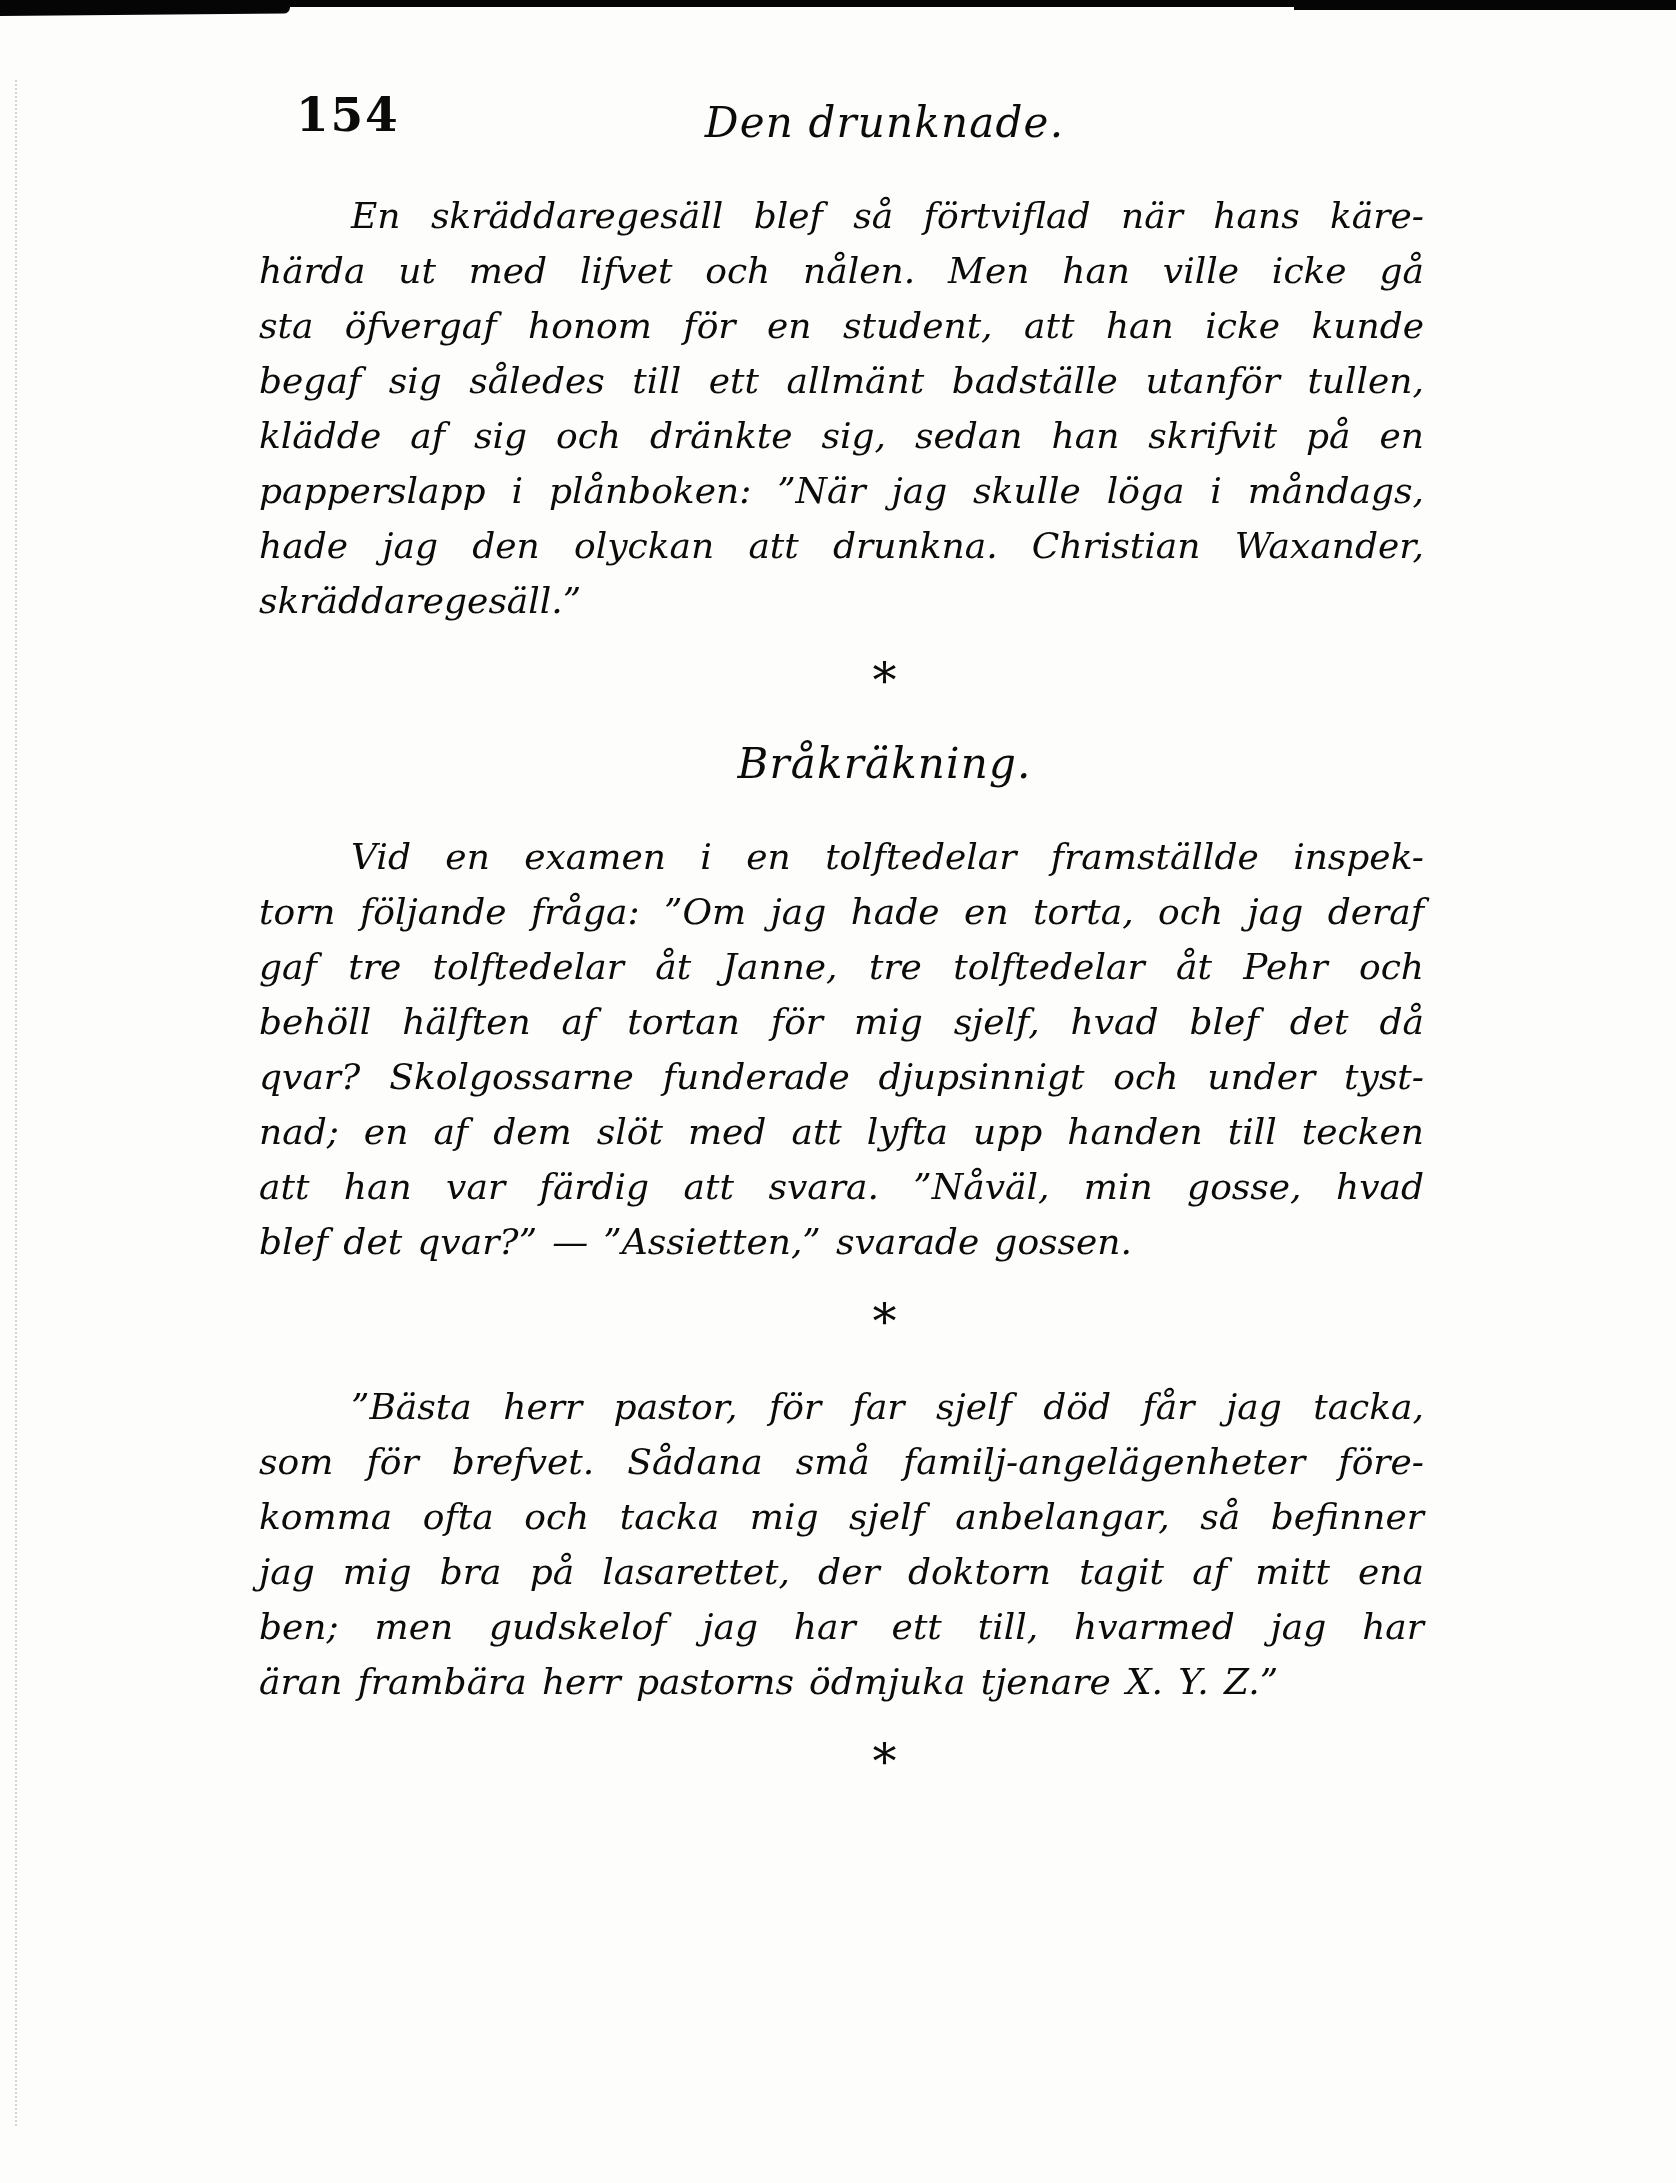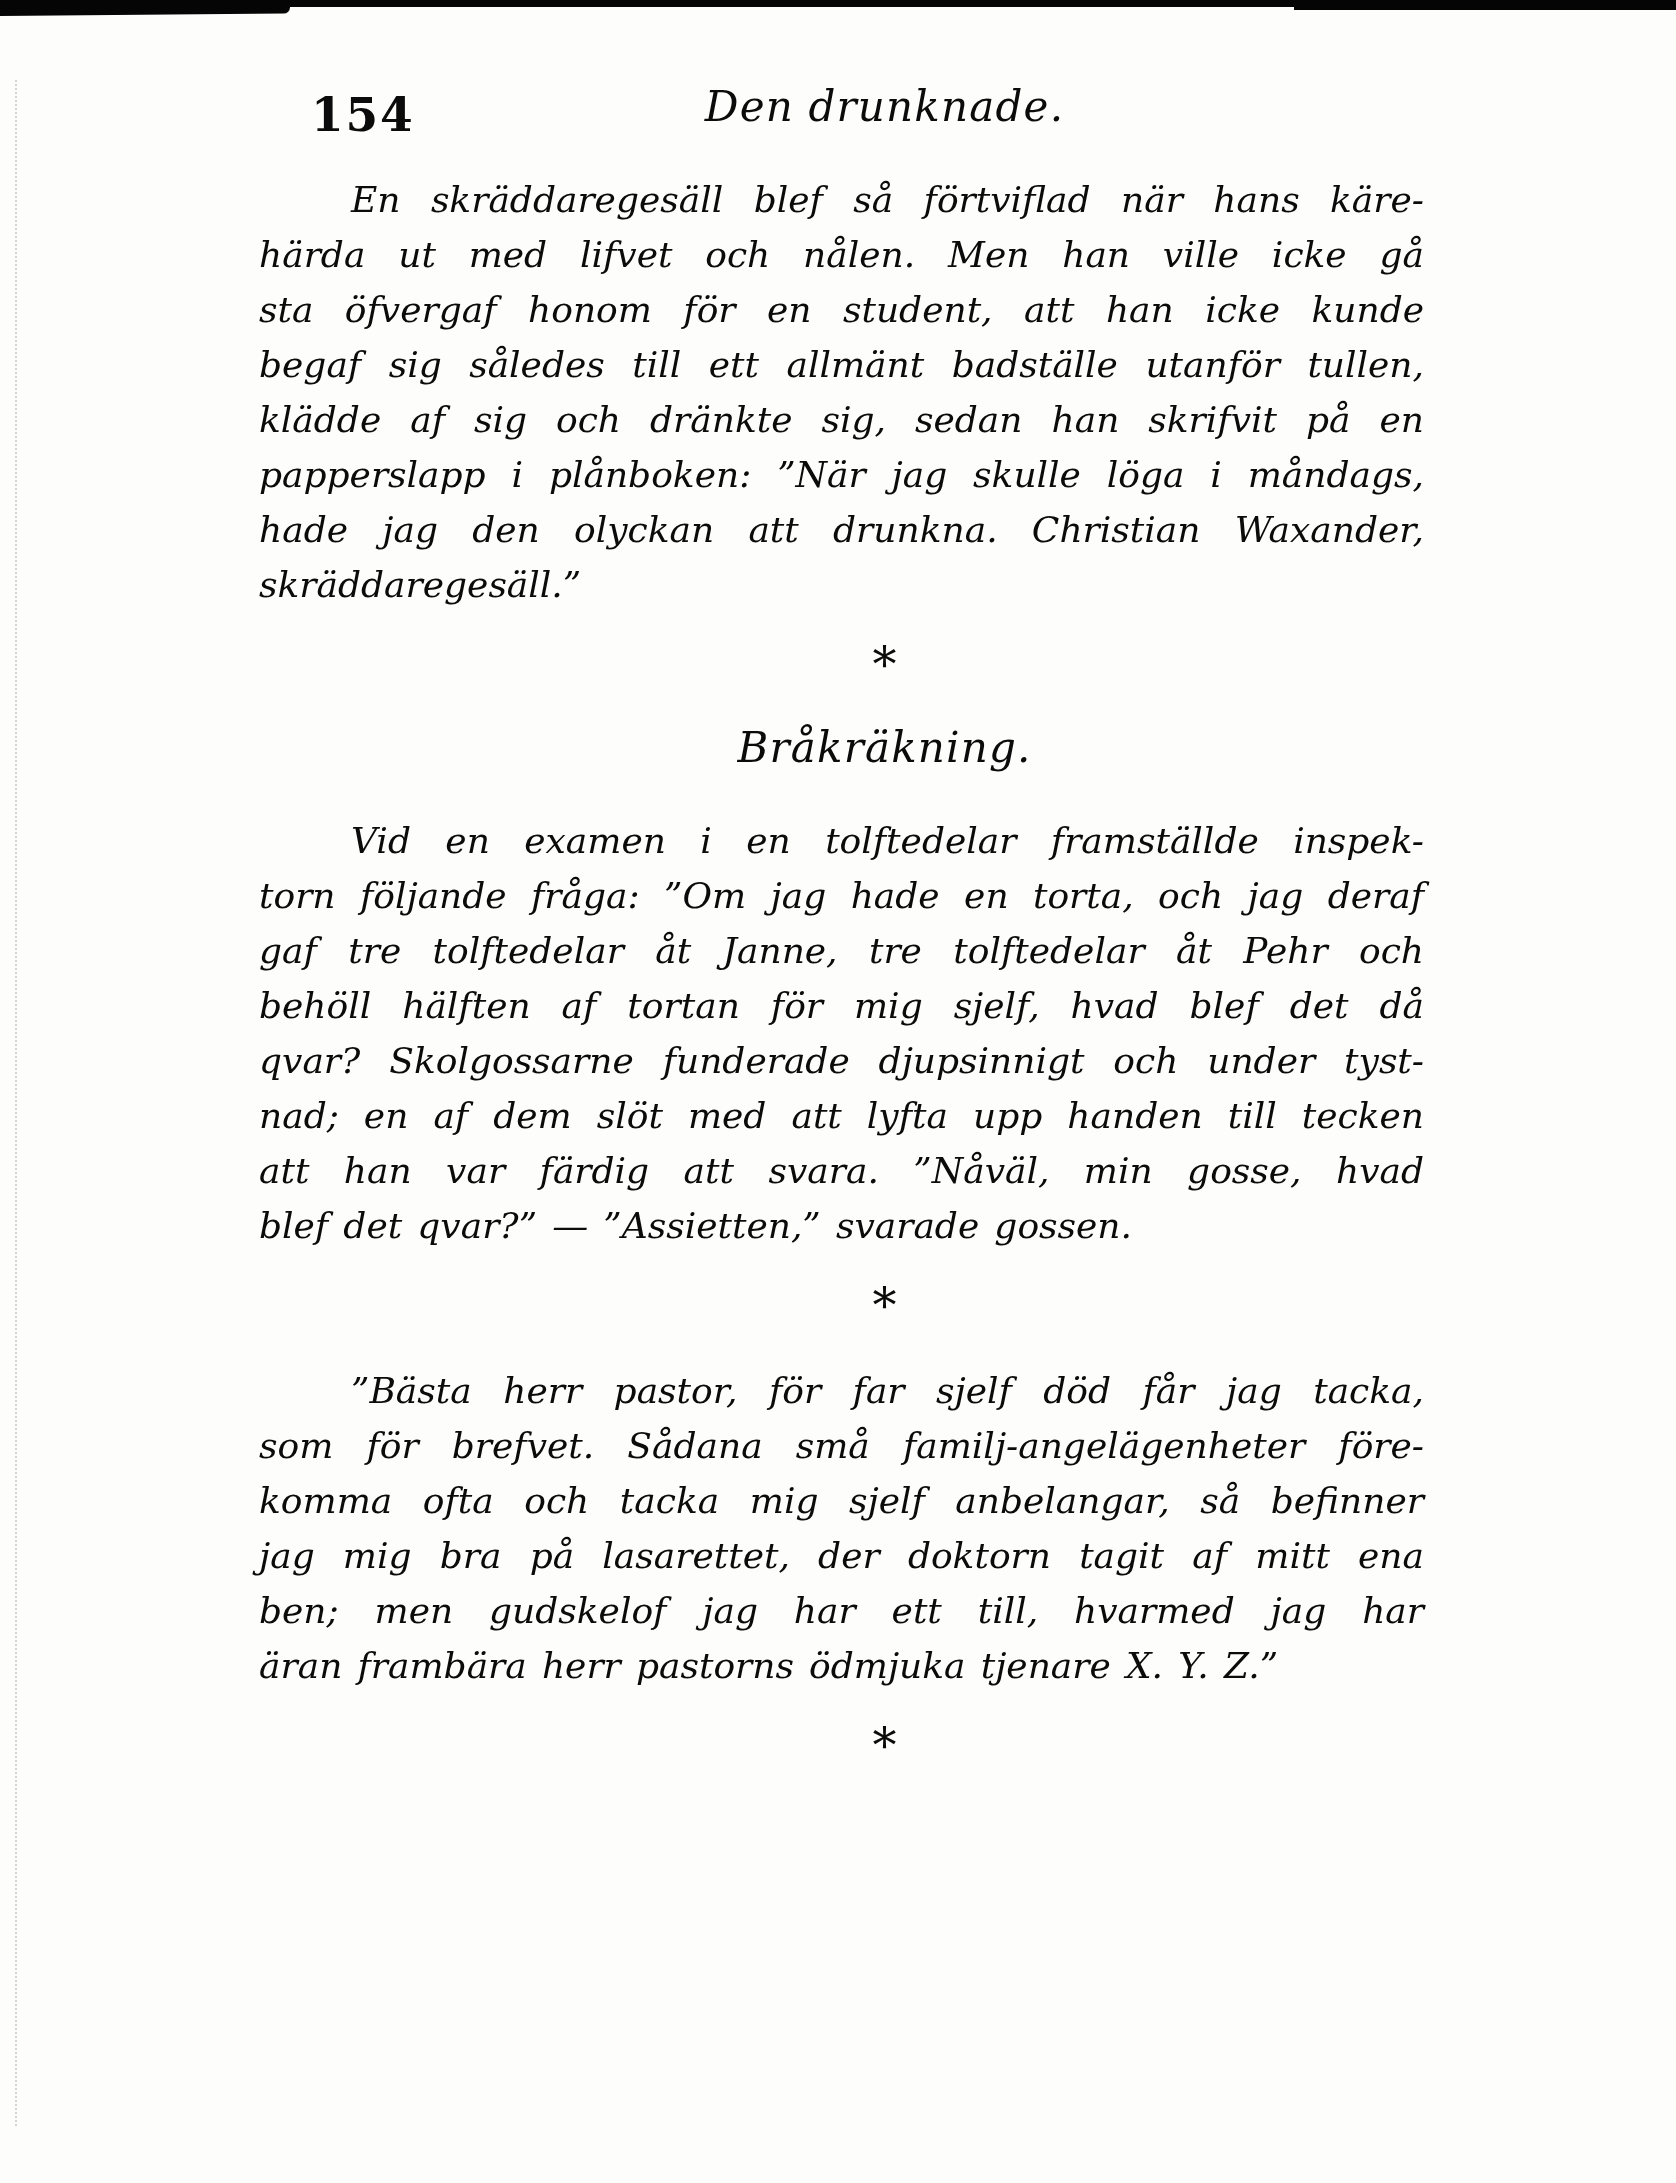--- a/index.html
+++ b/index.html
@@ -48,32 +48,32 @@
     height: 2046px;
     width: 0;
     border-left: 2.5px dotted #8d8d8d;
     opacity: 0.35;
   }
 
   
   .page-number {
     position: absolute;
     top: 91px;
-    left: 311px;
+    left: 296px;
     font-size: 47px;
     font-weight: bold;
     letter-spacing: 1.8px;
     line-height: 1;
   }
 
   
   .content {
     position: absolute;
     left: 259px;
-    top: 0;
+    top: 16px;
     width: 1165px;
     padding-top: 81px;
   }
 
   .story-title {
     font-size: 42px;
     font-style: italic;
     font-weight: normal;
     text-align: center;
     line-height: 52px;

